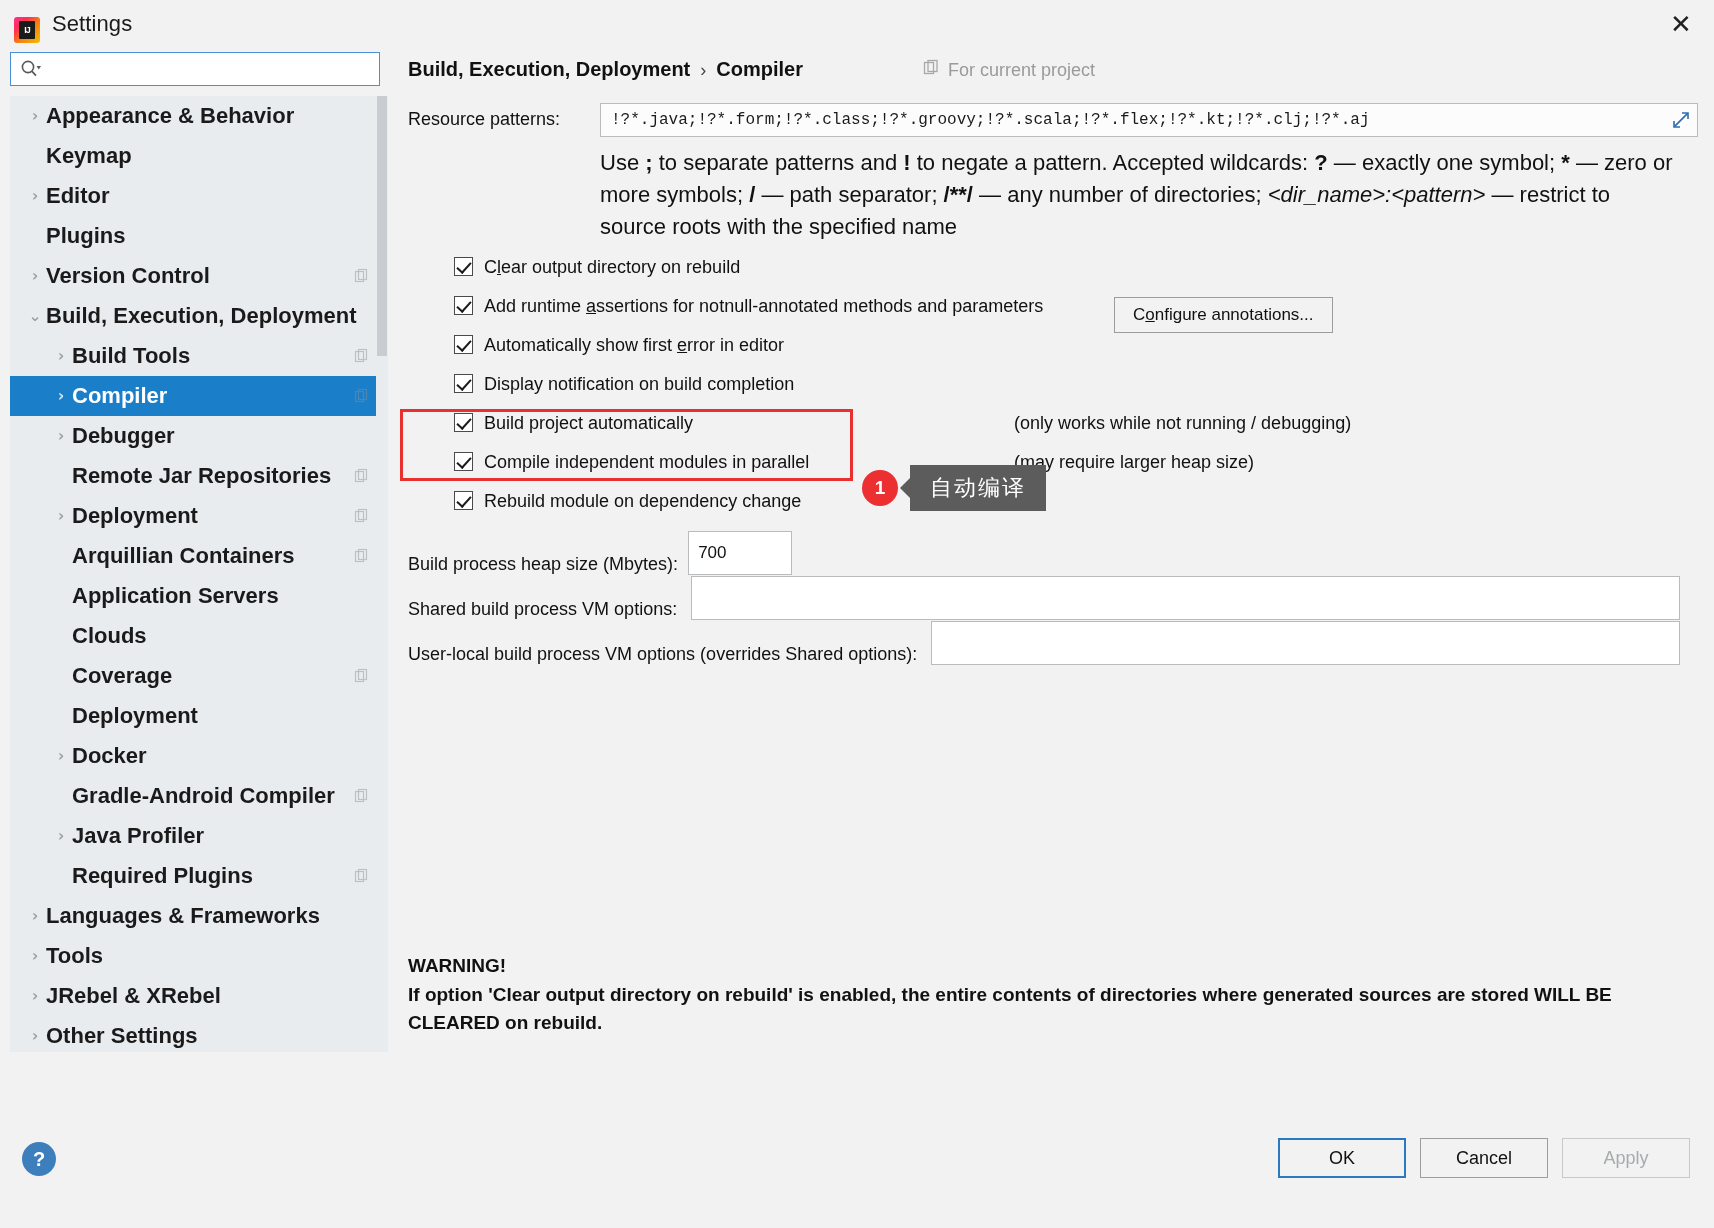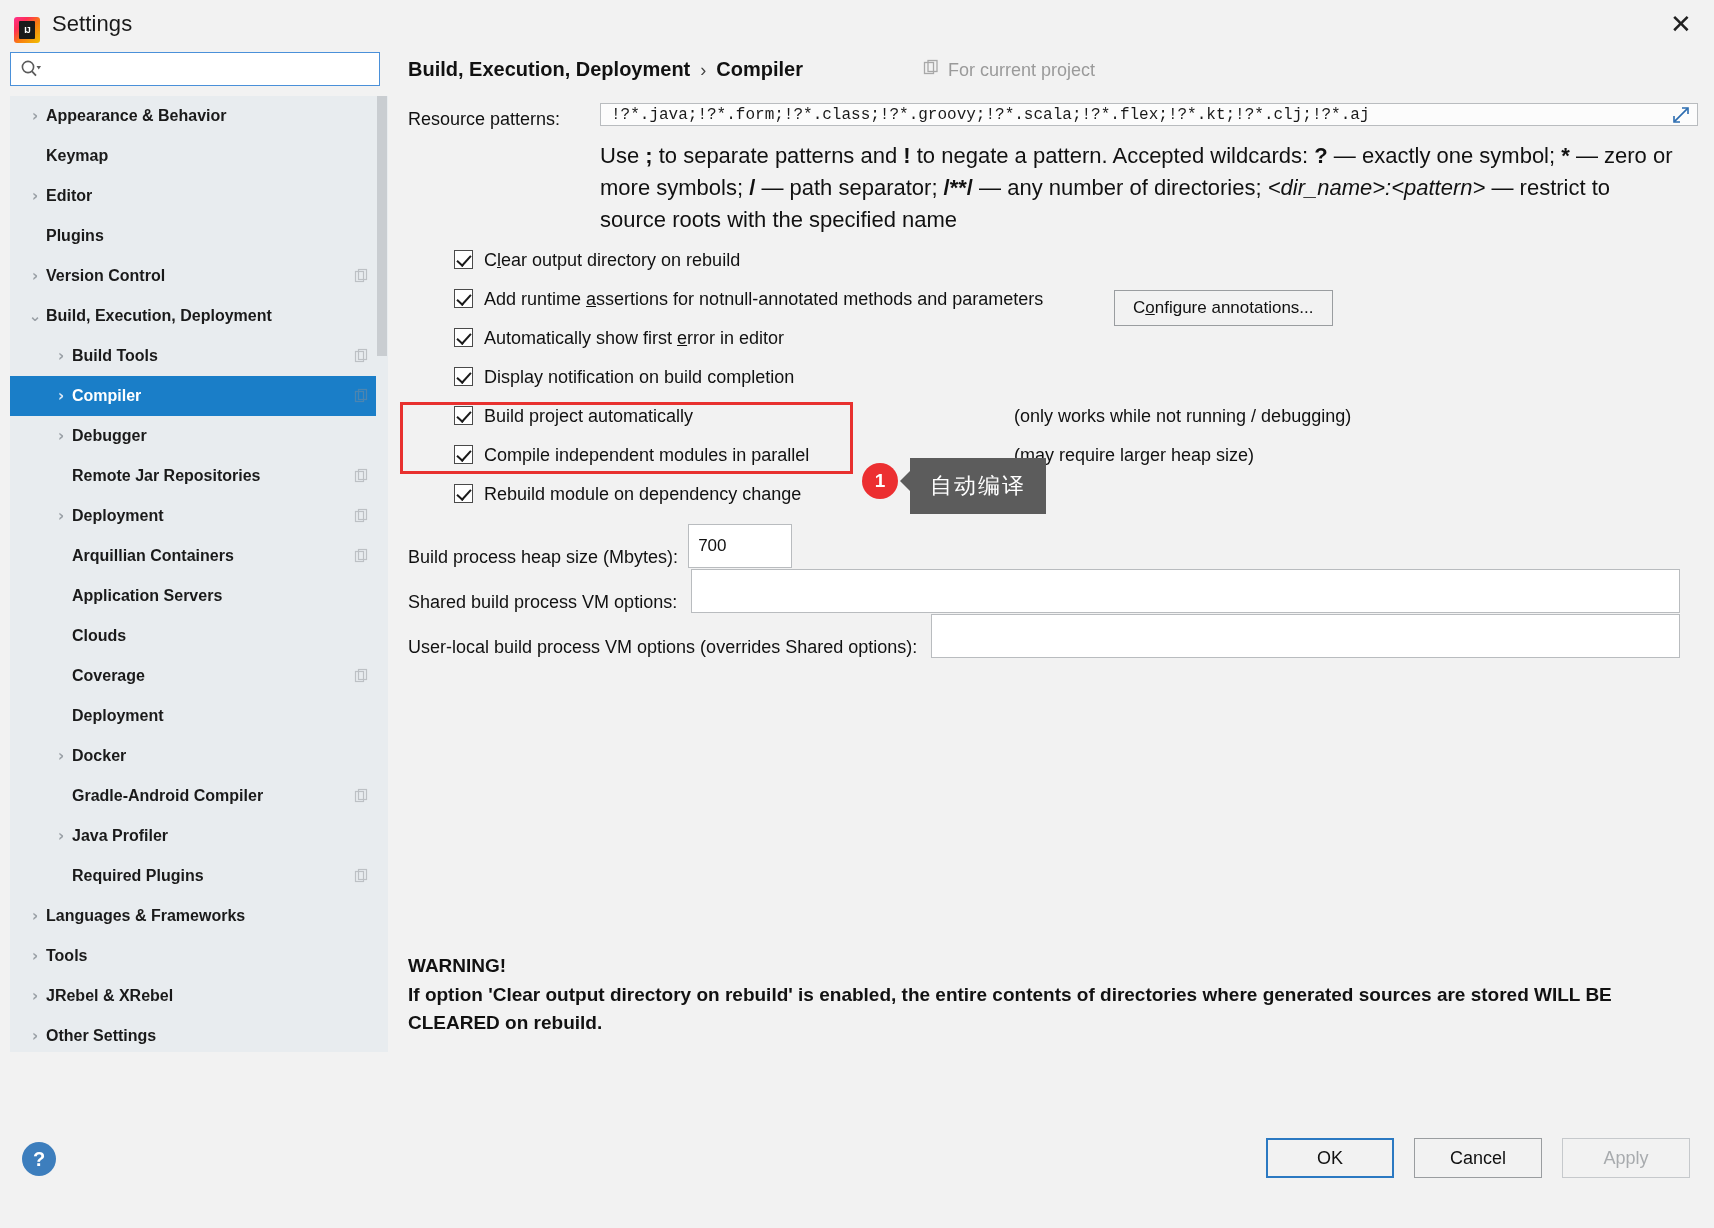--- a/index.html
+++ b/index.html
@@ -91,21 +91,21 @@
   .node.selected .node-label { color: #fff; }
   .node.selected .arrow { color: #dce8f5; }
   .arrow {
     width: 22px; flex: none; text-align: center;
     font-size: 15px; color: #9aa0a6; font-weight: bold;
     font-family: "DejaVu Sans", sans-serif;
     line-height: 1;
   }
   .arrow.none { visibility: hidden; }
   .node-label {
-    font-size: 16px; color: #1a1a1a; white-space: nowrap;
+    font-size: 22px; color: #1a1a1a; white-space: nowrap;
   }
   .node.lvl0 .arrow { margin-left: 14px; }
   .node.lvl0 .node-label { font-weight: bold; }
   .node.lvl1 .arrow { margin-left: 40px; }
   .node.lvl1 .node-label { font-weight: bold; }
   .proj-icon {
     position: absolute; right: 18px; top: 50%; transform: translateY(-50%);
     width: 16px; height: 16px; opacity: .45;
   }
 
@@ -124,21 +124,21 @@
     font-size: 18px; font-weight: normal; color: #9a9a9a;
     margin-left: 110px;
   }
 
   .row-res {
     display: flex; align-items: flex-start; margin-top: 22px; padding-left: 10px;
   }
   .res-label { font-size: 18px; color: #111; width: 192px; padding-top: 6px; flex: none; }
   .res-field {
     position: relative;
-    flex: 1; height: 23px; background: #fcfcfc; border: 1px solid #b9bcbf;
+    flex: 1; height: 34px; background: #fcfcfc; border: 1px solid #b9bcbf;
     display: flex; align-items: center; padding: 0 30px 0 10px;
   }
   .res-value {
     font-family: "Liberation Mono", monospace;
     font-size: 16px; color: #1a1a1a; white-space: nowrap; overflow: hidden;
   }
   .expand-icon {
     position: absolute; right: 7px; top: 50%; transform: translateY(-50%);
     width: 18px; height: 18px; color: #2b6cb0;
   }
@@ -188,21 +188,21 @@
   
   .badge {
     position: absolute; left: 464px; top: 213px;
     width: 36px; height: 36px; border-radius: 50%;
     background: #ec2f31; color: #fff;
     display: flex; align-items: center; justify-content: center;
     font-size: 19px; font-weight: bold;
   }
   .tooltip {
     position: absolute; left: 512px; top: 208px;
-    height: 56px; padding: 12px 20px;
+    height: 46px; padding: 12px 20px;
     background: #5c5c5c; color: #fff;
     display: flex; align-items: center;
     font-size: 22px; letter-spacing: 2px;
     font-family: "DejaVu Sans", sans-serif;
   }
   .tooltip::before {
     content: ""; position: absolute; left: -10px; top: 13px;
     border-top: 10px solid transparent;
     border-bottom: 10px solid transparent;
     border-right: 10px solid #5c5c5c;
@@ -233,21 +233,21 @@
   }
   .help-btn {
     position: absolute; left: 22px; top: 26px;
     width: 34px; height: 34px; border-radius: 50%;
     background: #3d7ebd; color: #fff;
     display: flex; align-items: center; justify-content: center;
     font-size: 20px; font-weight: bold;
   }
   .btns {
     position: absolute; right: 24px; top: 22px;
-    display: flex; gap: 20px;
+    display: flex; gap: 14px;
   }
   .btn {
     width: 128px; height: 40px;
     display: flex; align-items: center; justify-content: center;
     font-size: 18px; color: #111;
     background: #f2f2f2; border: 1px solid #9a9da0;
   }
   .btn.primary { border: 2px solid #2b79c2; }
   .btn.disabled { color: #a8abae; border-color: #c6c9cc; }
 </style>

